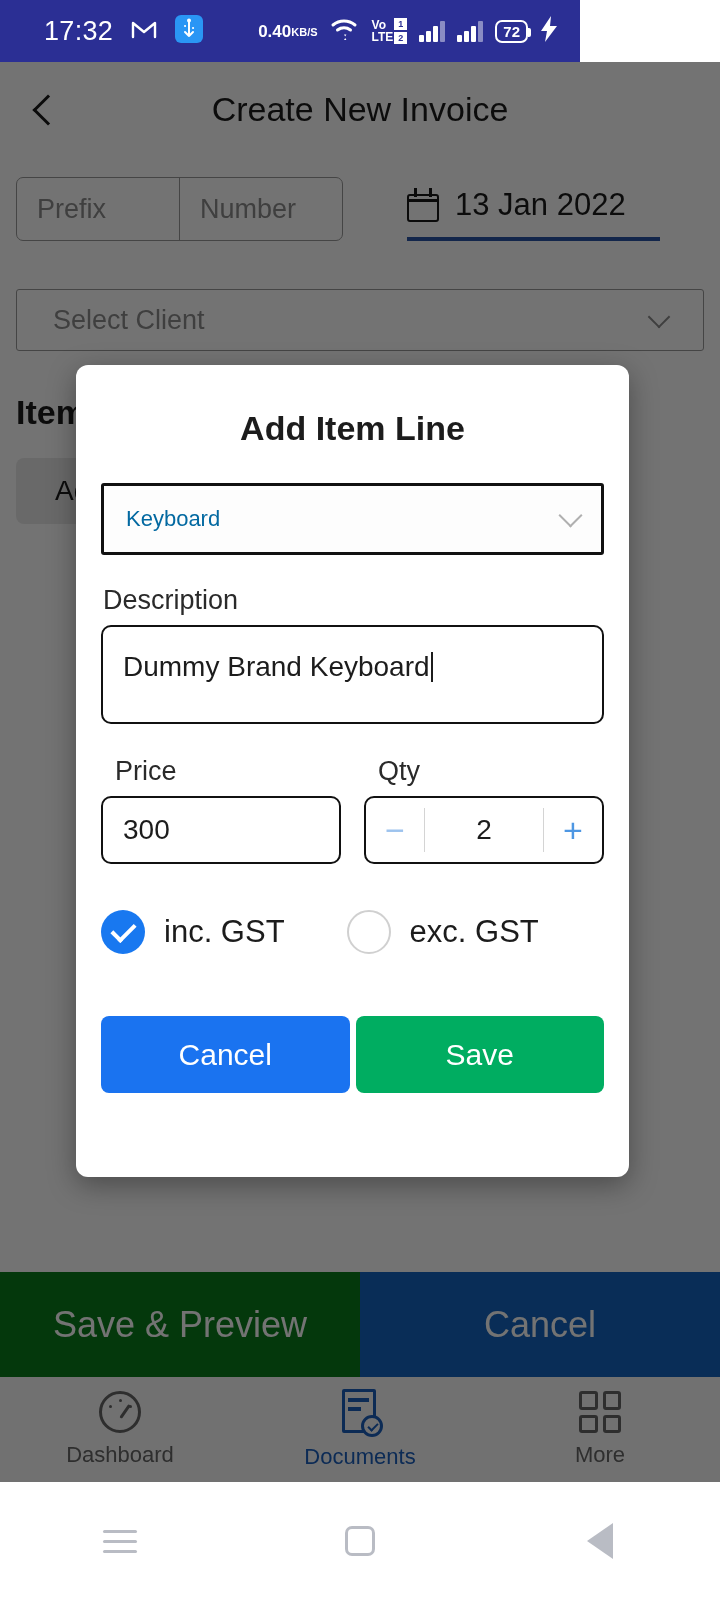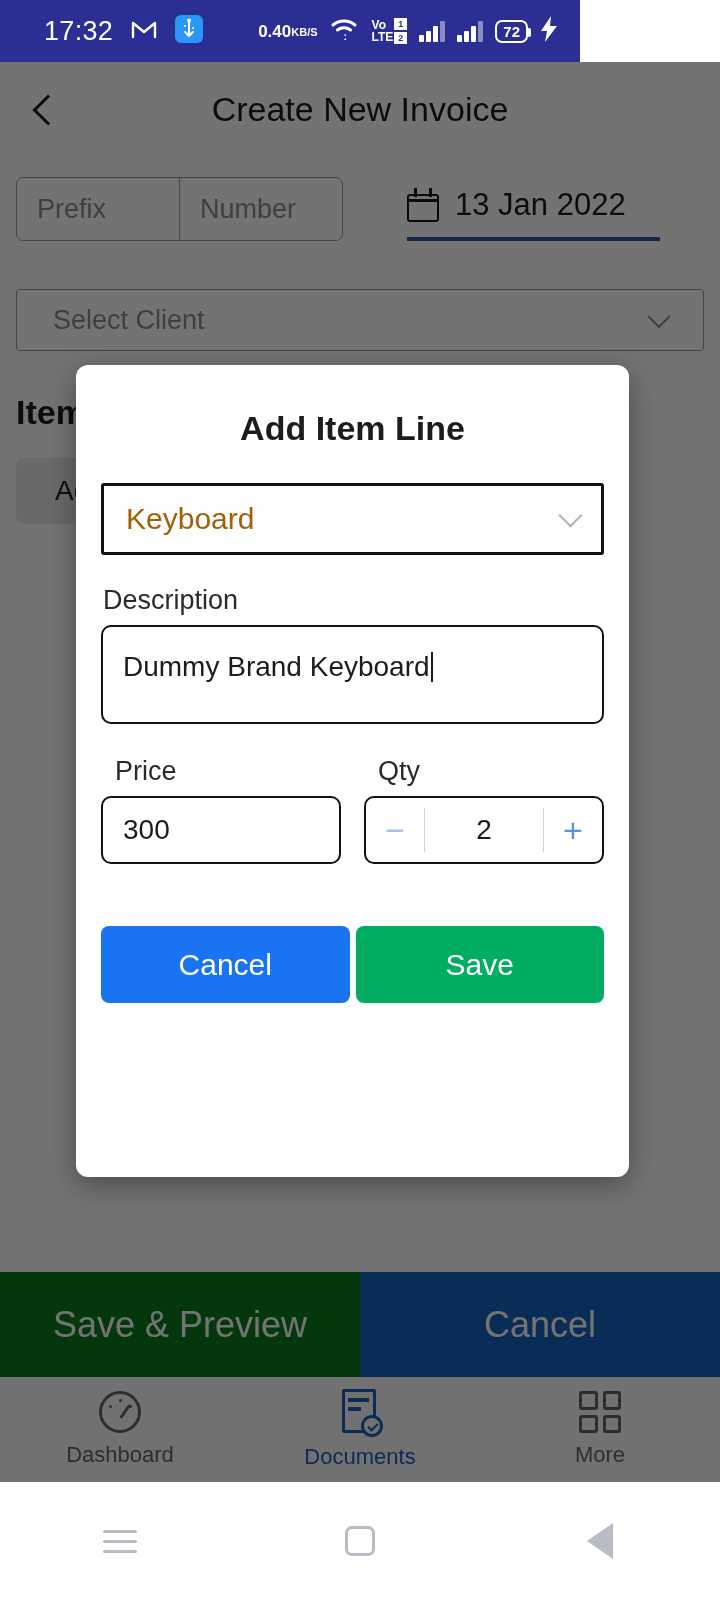--- a/index.html
+++ b/index.html
@@ -139,21 +139,21 @@
     position:absolute; left:76px; top:365px; width:553px; height:812px;
     background:#ffffff; border-radius:12px;
     box-shadow:0 8px 28px rgba(0,0,0,.35);
   }
   .dlg-title{ text-align:center; font-size:34px; font-weight:bold; color:#1c1c1c; margin-top:44px; }
 
   .dlg-select{
     margin:35px 25px 0 25px; height:72px; border:3px solid #111; border-radius:3px;
     background:#fdfdfd; display:flex; align-items:center; padding:0 22px;
   }
-  .dlg-select .val{ font-size:30px; color:#a16207; }
+  .dlg-select .val{ font-size:22px; color:#0369a1; }
   .dlg-select .cv{
     margin-left:auto; width:17px; height:17px;
     border-right:2.5px solid #b0b0b0; border-bottom:2.5px solid #b0b0b0;
     transform:rotate(45deg); margin-bottom:8px;
   }
 
   .fieldlabel{ margin:30px 25px 0 27px; font-size:27px; color:#2a2a2a; }
   .dlg-textarea{
     margin:9px 25px 0 25px; height:99px; border:2.5px solid #111; border-radius:10px;
     padding:24px 20px; font-size:28px; color:#1c1c1c; position:relative;
@@ -376,20 +376,30 @@
         <div class="qtybox">
           <span class="qtybtn minus">−</span>
           <span class="qtysep"></span>
           <span class="qtyval">2</span>
           <span class="qtysep"></span>
           <span class="qtybtn plus">+</span>
         </div>
       </div>
     </div>
 
+    <div class="gstrow">
+      <div class="gstopt">
+        <span class="radio-on"></span>
+        <span class="gstlabel">inc. GST</span>
+      </div>
+      <div class="gstopt second">
+        <span class="radio-off"></span>
+        <span class="gstlabel">exc. GST</span>
+      </div>
+    </div>
 
     <div class="dlg-btns">
       <div class="dbtn cancel">Cancel</div>
       <div class="dbtn save">Save</div>
     </div>
   </div>
 
   <div class="androidnav">
     <div class="an">
       <span class="hamb">

